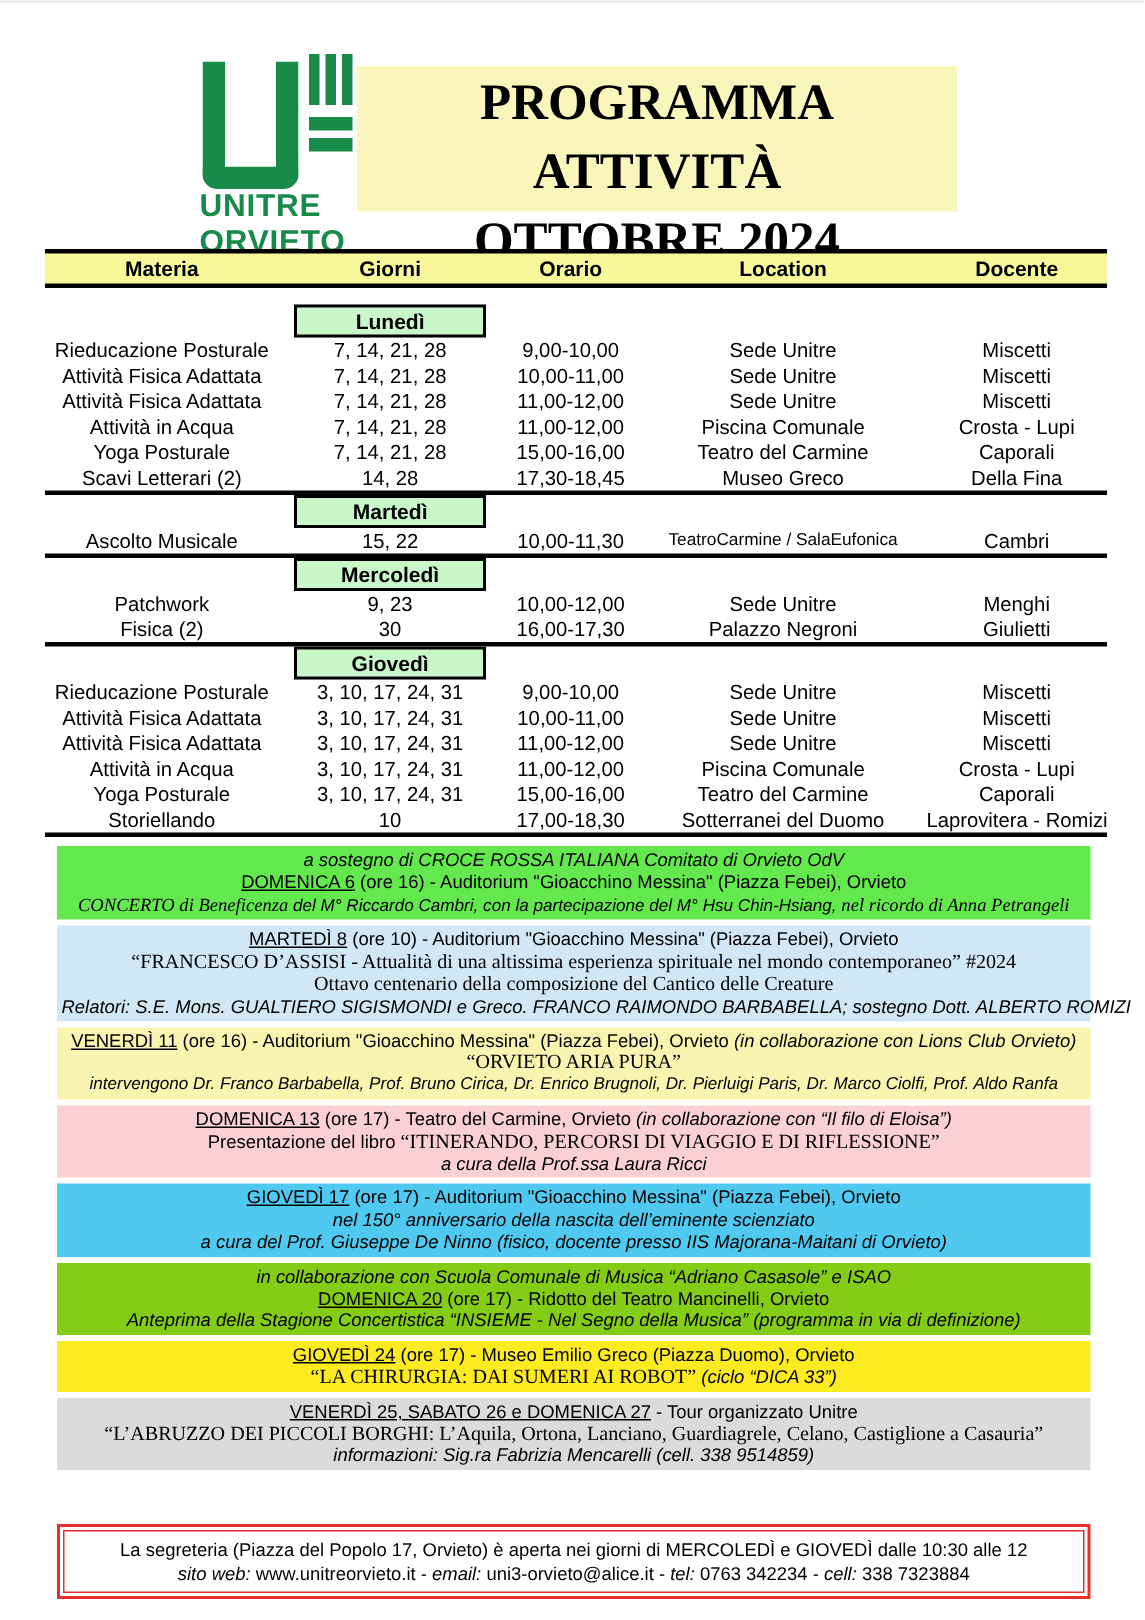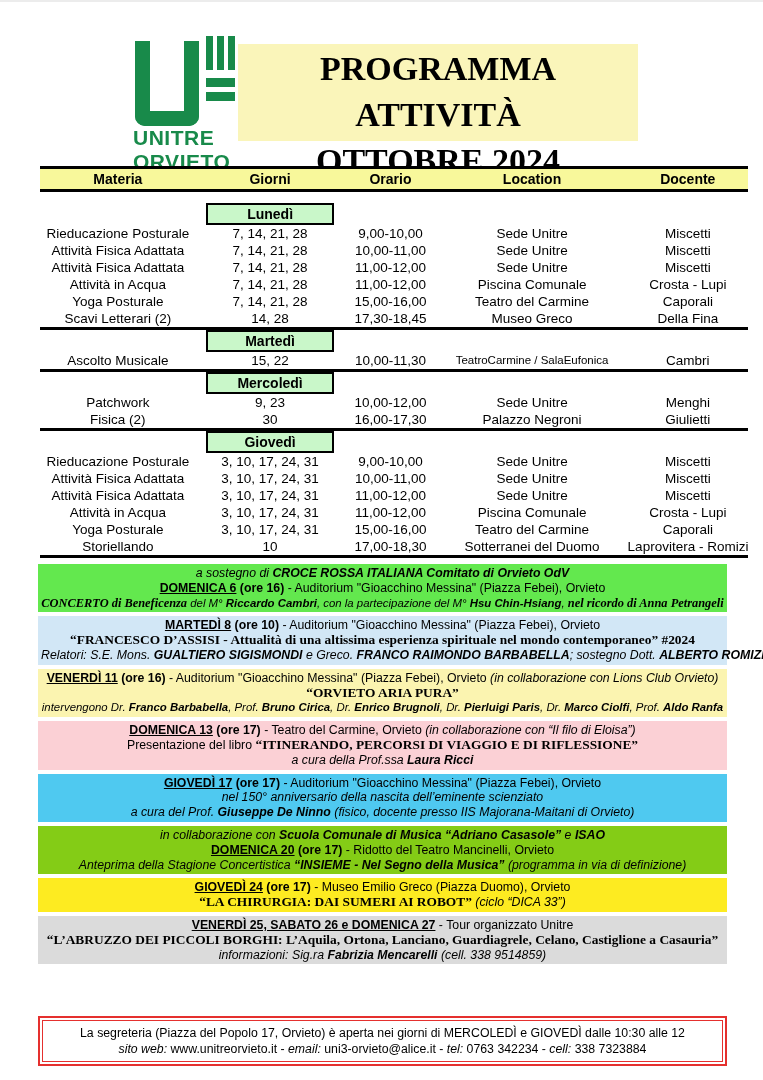--- a/index.html
+++ b/index.html
@@ -22,40 +22,40 @@
   .hbar{position:absolute;left:73px;width:29px;height:9px;background:var(--brand);}
   .h1{top:42px}.h2{top:56px}
   .logo-name{font-weight:bold;font-size:21px;letter-spacing:.5px;color:var(--brand);line-height:24px;}
 
   
   .title-box{position:absolute;left:238px;top:42px;width:400px;height:97px;background:#faf5ba;
              text-align:center;font-family:"Liberation Serif",serif;font-weight:bold;
              font-size:34px;line-height:46px;padding-top:2px;box-sizing:border-box;}
 
   
-  .tbl{position:absolute;left:40px;top:164px;width:708px;}
+  .tbl{position:absolute;left:30px;top:164px;width:708px;}
   .grid5{display:grid;grid-template-columns:22% 21% 13% 27% 17%;}
   .tbl-header{background:#f8f89b;border-top:3px solid var(--black);border-bottom:3px solid var(--black);
               font-weight:bold;font-size:14px;padding:2px 0;}
   .tbl-header span{text-align:center;}
   .day-row{margin-top:0;}
   .day-row.first{margin-top:11px;}
   .day-box{grid-column:2;border:2px solid var(--black);background:#c9f7c9;text-align:center;
            font-weight:bold;font-size:14px;line-height:16px;padding:1px 17px;margin:0 10px;}
   .t-row{font-size:13.5px;height:17px;align-items:center;}
   .t-cell{text-align:center;white-space:nowrap;line-height:17px;}
   .t-cell.condensed{font-size:11.5px;}
   .sep{border-top:3px solid var(--black);height:0;}
 
   
   .events{position:absolute;left:38px;top:562px;width:689px;}
   .evt{margin-bottom:4px;padding:2px 3px;text-align:center;font-size:12.3px;line-height:14.8px;}
   .evt-line{white-space:nowrap;}
   .evt-line.small{font-size:11.4px;}
-  .b{font-weight:bold;}
+  .b{font-weight:normal;}
   .i{font-style:italic;}
   .u{text-decoration:underline;}
   .sf{font-family:"Liberation Serif",serif;font-size:13.4px;}
   .small .sf{font-size:12.4px;}
 
   
   .footer{position:absolute;left:38px;top:1014px;width:689px;box-sizing:border-box;
           border:2px solid var(--red);}
   .footer-inner{border:1px solid var(--red);margin:2px;padding:4px 8px;text-align:center;
                 font-size:12.3px;line-height:16.2px;}
@@ -218,20 +218,21 @@
 
   <div class="events" id="events">
       <div class="evt" style="background: rgb(99, 232, 78);">
         <div class="evt-line"><span class="i ">a sostegno di </span><span class="b i ">CROCE ROSSA ITALIANA Comitato di Orvieto OdV</span></div>
         <div class="evt-line"><span class="b u ">DOMENICA 6</span><span class="b "> (ore 16)</span><span> - Auditorium "Gioacchino Messina" (Piazza Febei), Orvieto</span></div>
         <div class="evt-line small"><span class="b i sf ">CONCERTO di Beneficenza</span><span class="i "> del M° </span><span class="b i ">Riccardo Cambri</span><span class="i ">, con la partecipazione del M° </span><span class="b i ">Hsu Chin-Hsiang</span><span class="i ">, </span><span class="b i sf ">nel ricordo di Anna Petrangeli</span></div>
       </div>
       <div class="evt" style="background: rgb(210, 231, 246);">
         <div class="evt-line"><span class="b u ">MARTEDÌ 8</span><span class="b "> (ore 10)</span><span> - Auditorium "Gioacchino Messina" (Piazza Febei), Orvieto</span></div>
         <div class="evt-line"><span class="b sf ">“FRANCESCO D’ASSISI - Attualità di una altissima esperienza spirituale nel mondo contemporaneo” #2024</span></div>
+        <div class="evt-line"><span class="b sf ">Ottavo centenario della composizione del Cantico delle Creature</span></div>
         <div class="evt-line"><span class="i ">Relatori: S.E. Mons. </span><span class="b i ">GUALTIERO SIGISMONDI</span><span class="i "> e Greco. </span><span class="b i ">FRANCO RAIMONDO BARBABELLA</span><span class="i ">; sostegno Dott. </span><span class="b i ">ALBERTO ROMIZI</span></div>
       </div>
       <div class="evt" style="background: rgb(251, 244, 176);">
         <div class="evt-line"><span class="b u ">VENERDÌ 11</span><span class="b "> (ore 16)</span><span> - Auditorium "Gioacchino Messina" (Piazza Febei), Orvieto </span><span class="i ">(in collaborazione con Lions Club Orvieto)</span></div>
         <div class="evt-line"><span class="b sf ">“ORVIETO ARIA PURA”</span></div>
         <div class="evt-line small"><span class="i ">intervengono Dr. </span><span class="b i ">Franco Barbabella</span><span class="i ">, Prof. </span><span class="b i ">Bruno Cirica</span><span class="i ">, Dr. </span><span class="b i ">Enrico Brugnoli</span><span class="i ">, Dr. </span><span class="b i ">Pierluigi Paris</span><span class="i ">, Dr. </span><span class="b i ">Marco Ciolfi</span><span class="i ">, Prof. </span><span class="b i ">Aldo Ranfa</span></div>
       </div>
       <div class="evt" style="background: rgb(251, 208, 213);">
         <div class="evt-line"><span class="b u ">DOMENICA 13</span><span class="b "> (ore 17)</span><span> - Teatro del Carmine, Orvieto </span><span class="i ">(in collaborazione con “Il filo di Eloisa”)</span></div>
         <div class="evt-line"><span>Presentazione del libro </span><span class="b sf ">“ITINERANDO, PERCORSI DI VIAGGIO E DI RIFLESSIONE”</span></div>

